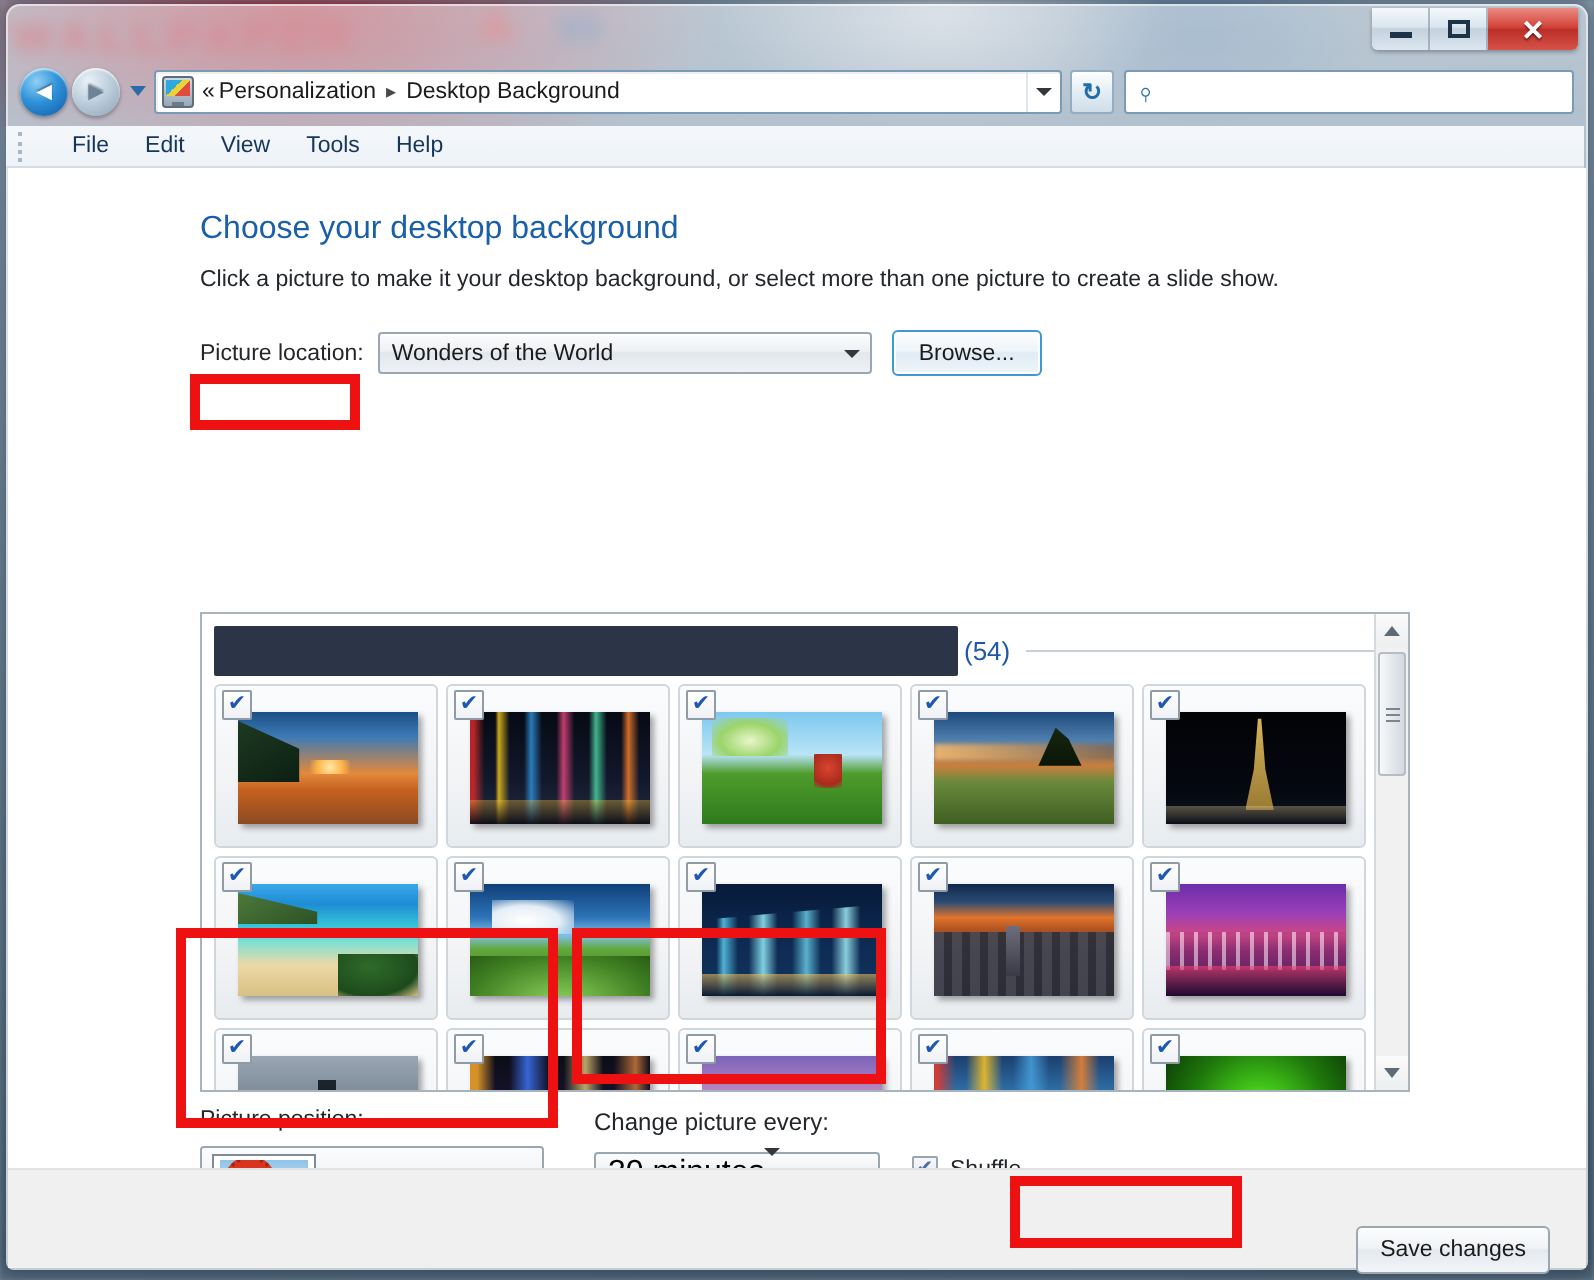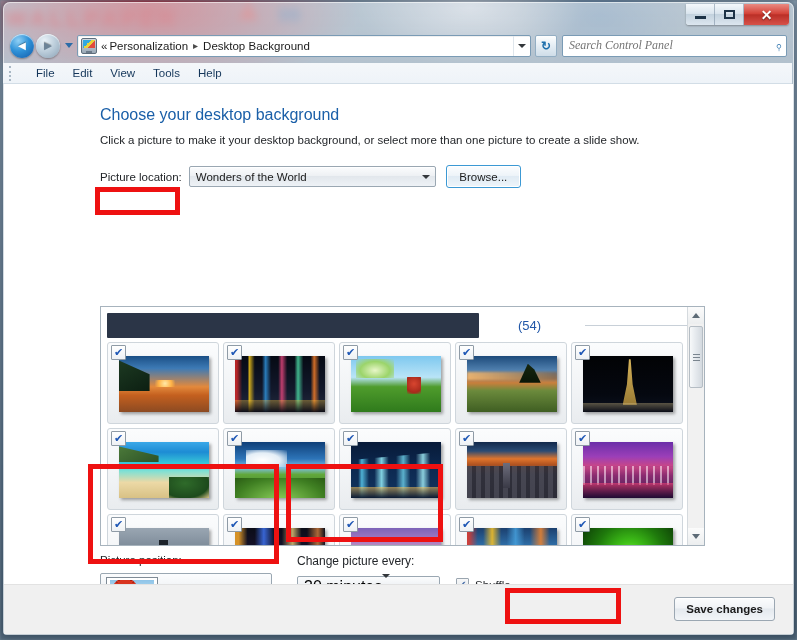--- a/index.html
+++ b/index.html
@@ -237,21 +237,21 @@
   
   #thumb-pane {
     position: absolute; left: 96px; top: 222px;
     width: 605px; height: 240px;
     background: #ffffff;
     border: 1px solid #a7b3bd;
     overflow: hidden;
   }
   #group-header {
     position: relative; height: 27px; margin: 5px 6px 0 6px;
-    display: flex; align-items: center; gap: 36px;
+    display: flex; align-items: center;
   }
   #group-sel {
     width: 372px; height: 25px;
     background: #2b3547;
     border-radius: 1px;
   }
   #group-count {
     font-size: 13px; color: #2157a8; margin-left: 3px; white-space: nowrap;
   }
   #group-rule {
@@ -474,22 +474,22 @@
   #shuffle-box::after { content:'✔'; font-size: 10px; color: #4a6fa8; line-height: 1; }
   #shuffle-label { font-size: 11.5px; color: #23262a; }
 
   
   #footer {
     position: absolute; left: 1px; top: 582px; width: 789px; height: 50px;
     background: #f0f0f0;
     border-top: 1px solid #e2e2e2;
   }
   #footer-btns {
-    position: absolute; right: 18px; top: 12px;
-    display: flex; gap: 12px; font-weight: bold;
+    position: absolute; right: 18px; top: 28px;
+    display: flex; gap: 12px;
   }
   #footer-btns .btn { min-width: 92px; height: 24px; }
 
   
   .annot {
     position: absolute;
     border: 5px solid #ee1111;
     pointer-events: none;
     z-index: 50;
   }
@@ -543,21 +543,20 @@
       <div id="addr-drop">
         <div class="caret-sm"></div>
       </div>
     </div>
 
     <div id="refresh-btn">
       <span class="rglyph">↻</span>
     </div>
 
     <div id="searchbox">
-      <input type="text" placeholder="Search Control Panel" style="">
       <span id="search-icon">⌕</span>
     </div>
   </div>
 
   <div id="menubar">
     <div class="menu-item">File</div>
     <div class="menu-item">Edit</div>
     <div class="menu-item">View</div>
     <div class="menu-item">Tools</div>
     <div class="menu-item">Help</div>

